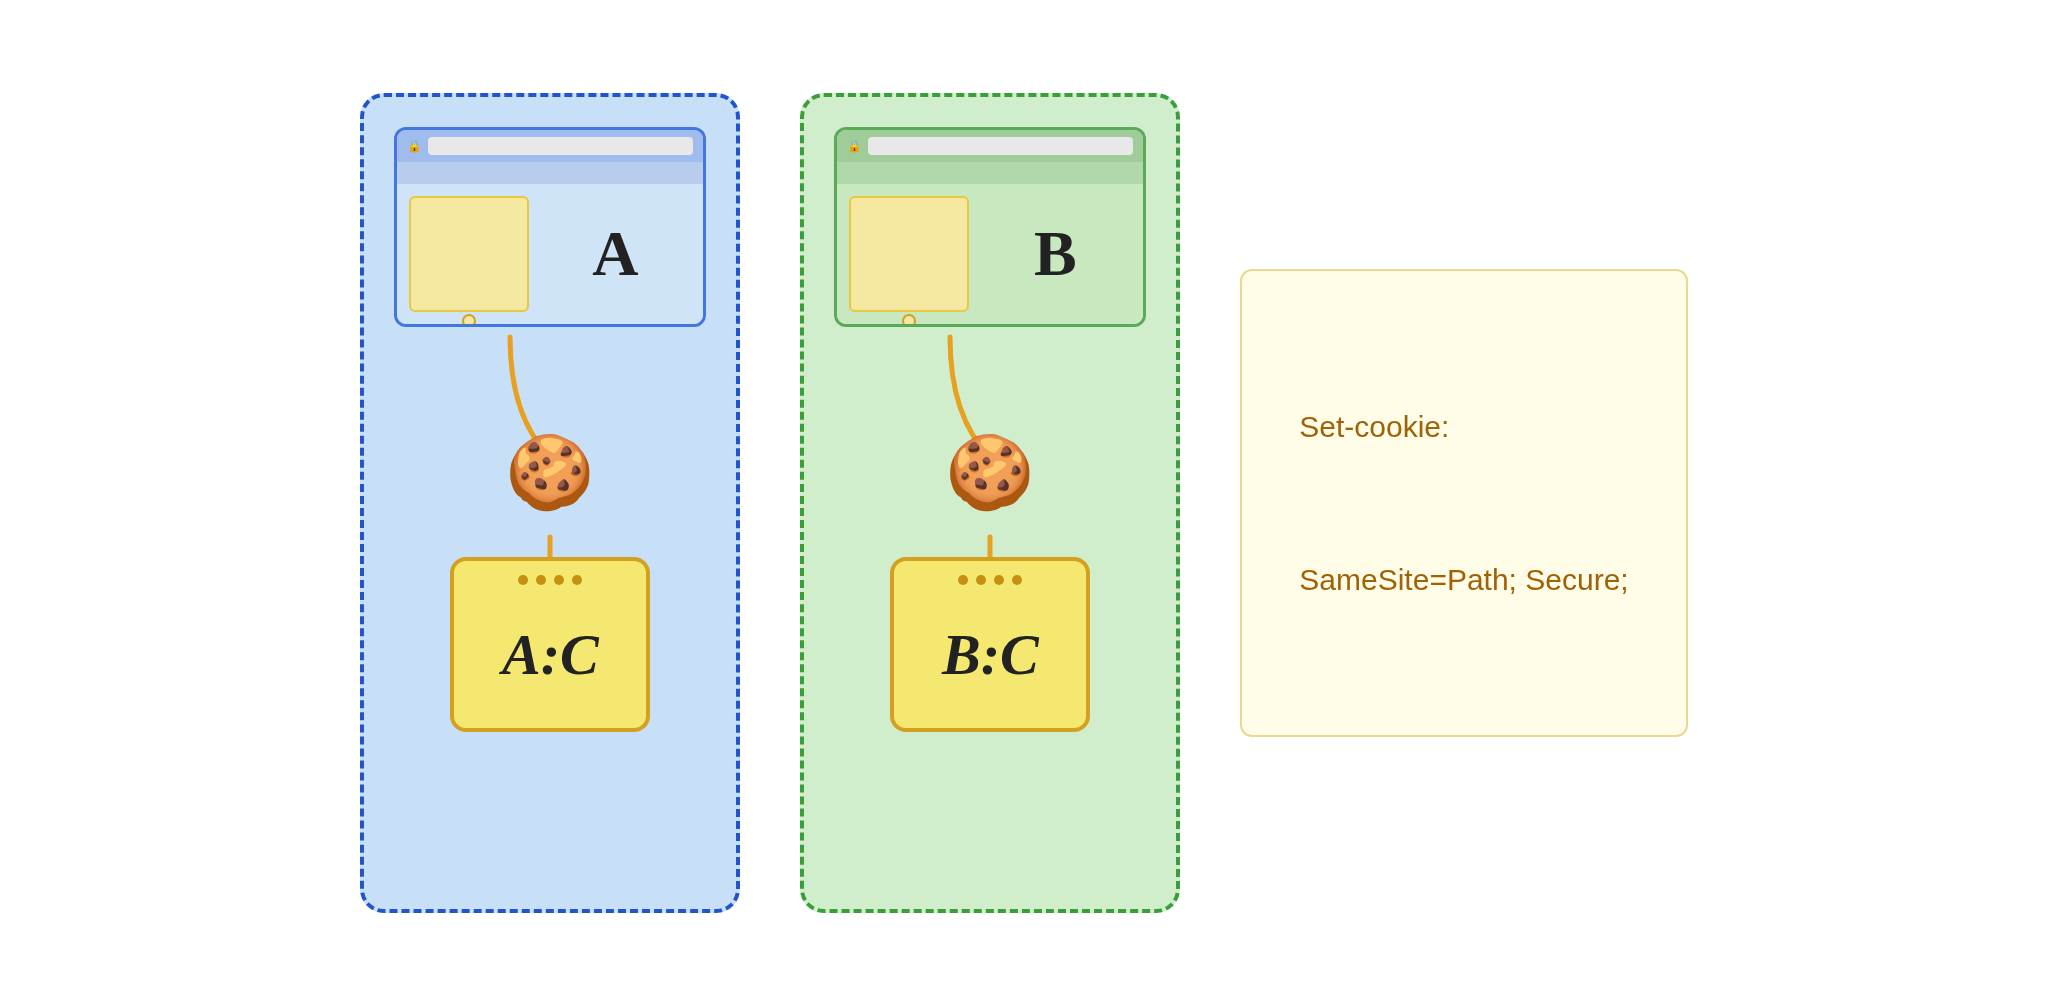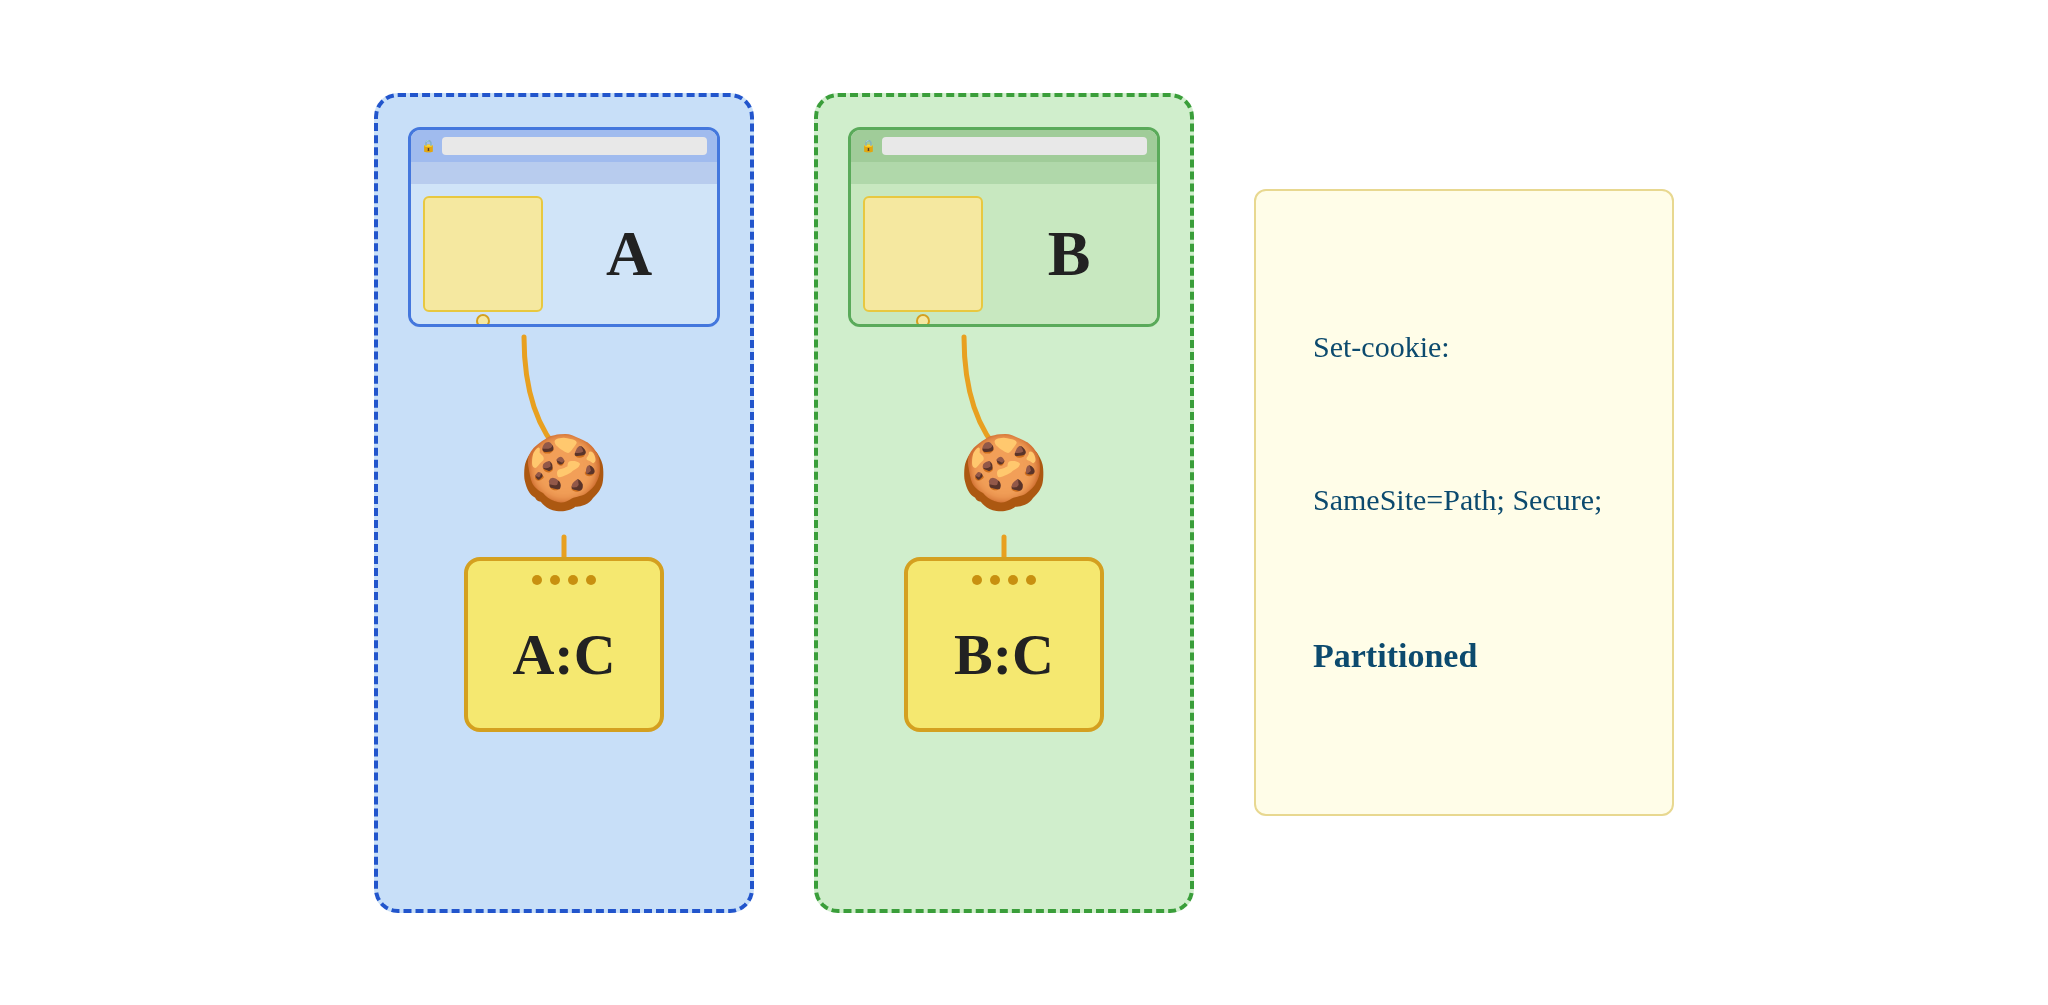--- a/index.html
+++ b/index.html
@@ -202,25 +202,25 @@
       width: 380px;
       height: 820px;
     }
 
     
     .code-box {
       background: #fffde8;
       border: 2px solid #e8d890;
       border-radius: 12px;
       padding: 28px 57px;
-      font-family: Liberation Serif, serif;
+      font-family: Liberation Sans, sans-serif;
       font-size: 30px;
       line-height: 1.7;
       white-space: pre;
-      color: #0c4a6e;
+      color: #a16207;
       min-width: 420px;
     }
 
     .code-line-partitioned {
       font-weight: 900;
       font-size: 34px;
     }
   </style>
 </head>
 <body>
@@ -250,21 +250,21 @@
           <path d="M 60 0 Q 60 80 100 120" stroke="#e8a020" stroke-width="5" fill="none" stroke-linecap="round"></path>
 
           <text x="100" y="160" text-anchor="middle" font-size="72">🍪</text>
 
           <path d="M 100 200 Q 100 260 100 290" stroke="#e8a020" stroke-width="5" fill="none" stroke-linecap="round"></path>
 
           <polygon points="87,290 113,290 100,316" fill="#e8a020"></polygon>
         </svg>
       </div>
 
-      <div class="storage-box" style="margin-top:-200px;">
+      <div class="storage-box" style="margin-top:-200px;font-style:italic;">
         <div class="storage-box-dots">
           <div class="storage-dot"></div>
           <div class="storage-dot"></div>
           <div class="storage-dot"></div>
           <div class="storage-dot"></div>
         </div>
         <div class="storage-label">A:C</div>
       </div>
 
     </div>
@@ -289,32 +289,31 @@
 
       <div class="arrow-section">
         <svg width="200" height="420" viewBox="0 0 200 420" style="overflow:visible;">
           <path d="M 60 0 Q 60 80 100 120" stroke="#e8a020" stroke-width="5" fill="none" stroke-linecap="round"></path>
           <text x="100" y="160" text-anchor="middle" font-size="72">🍪</text>
           <path d="M 100 200 Q 100 260 100 290" stroke="#e8a020" stroke-width="5" fill="none" stroke-linecap="round"></path>
           <polygon points="87,290 113,290 100,316" fill="#e8a020"></polygon>
         </svg>
       </div>
 
-      <div class="storage-box" style="margin-top:-200px;">
+      <div class="storage-box" style="margin-top:-200px;font-style:italic;">
         <div class="storage-box-dots">
           <div class="storage-dot"></div>
           <div class="storage-dot"></div>
           <div class="storage-dot"></div>
           <div class="storage-dot"></div>
         </div>
         <div class="storage-label">B:C</div>
       </div>
 
     </div>
   </div>
 
   <div class="code-box">
     <div>Set-cookie:</div>
     <div>SameSite=Path; Secure;</div>
-    <div class="code-line-partitioned">Partitioned</div>
   </div>
 
 </div>
 
 </body></html>

